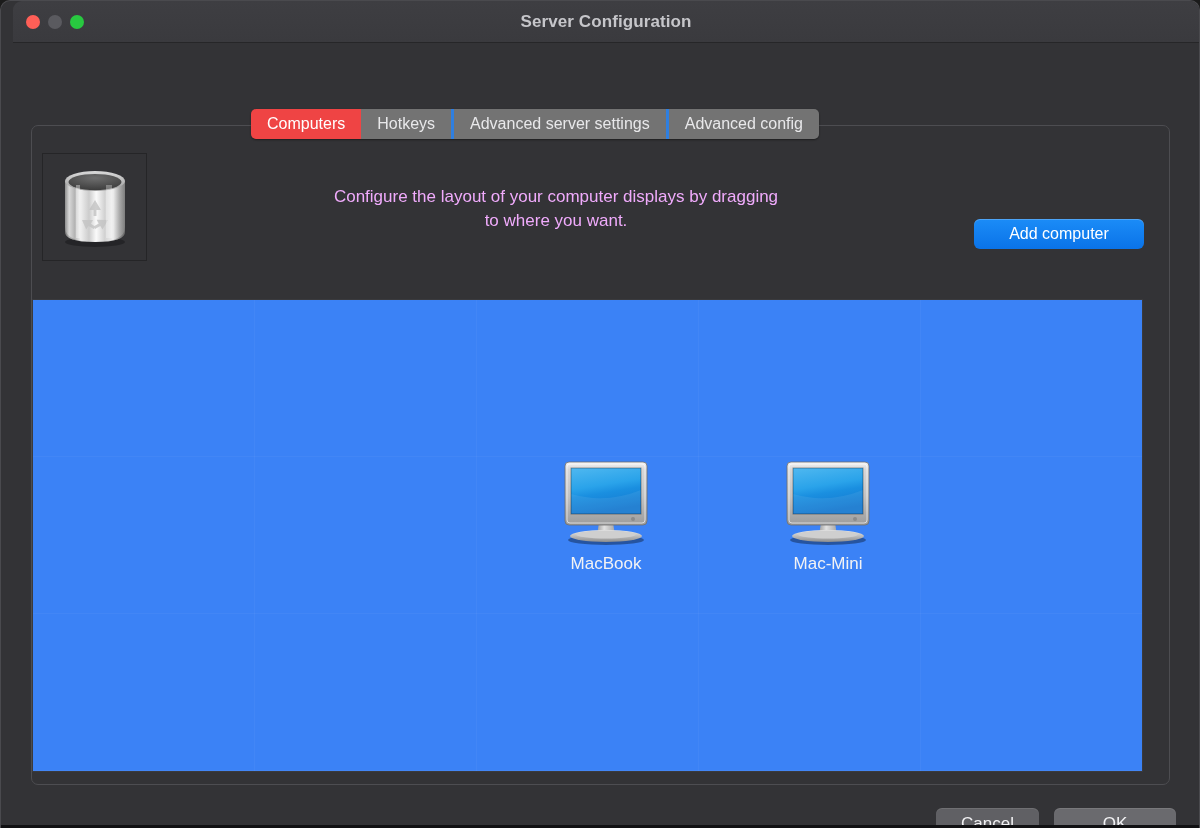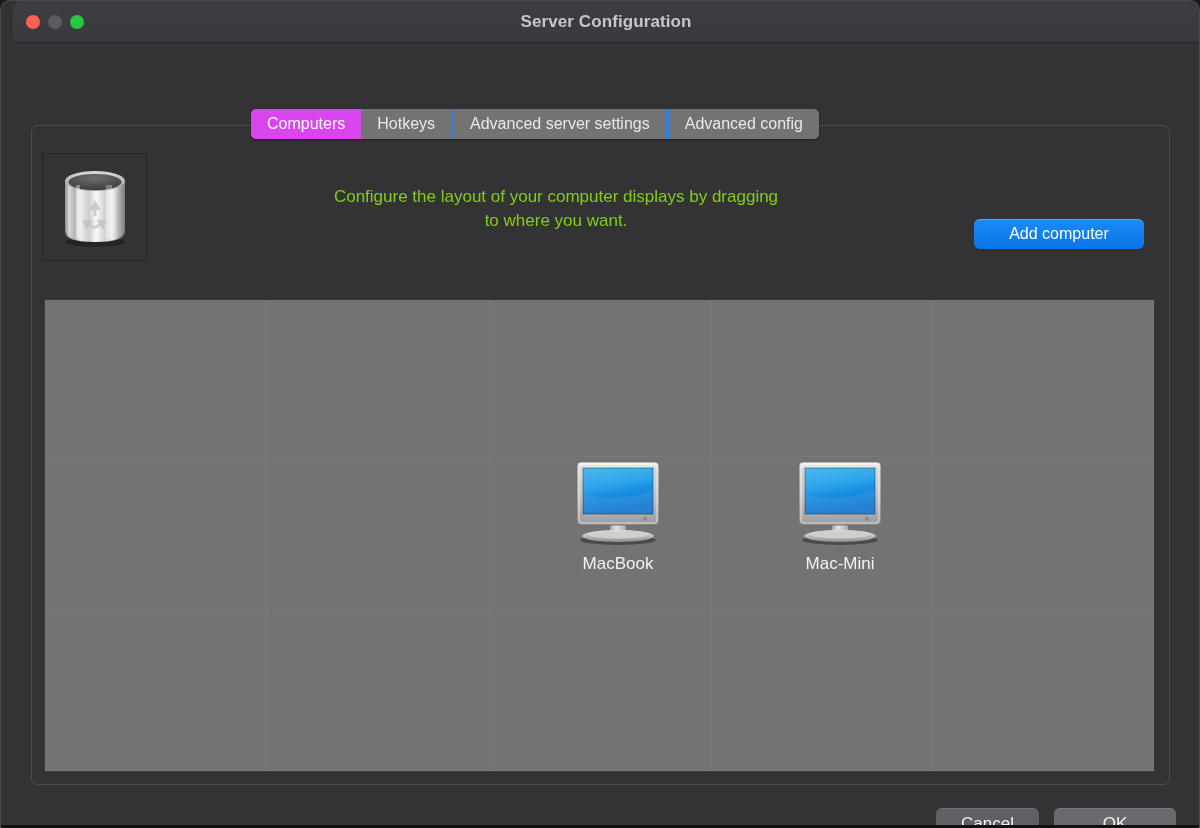--- a/index.html
+++ b/index.html
@@ -56,21 +56,21 @@
   }
   .tab {
     display: flex; align-items: center; justify-content: center;
     padding: 0 16px;
     font-size: 16px;
     color: #e8e8ea;
     background: #737373;
     cursor: default;
     white-space: nowrap;
   }
-  .tab.active { background: #d946ef; color: #ffffff; }
+  .tab.active { background: #ef4444; color: #ffffff; }
   .tabsep { width: 3px; background: #2f7fe0; align-self: stretch; }
 
   
   .groupbox {
     position: absolute;
     left: 30px; top: 82px;
     width: 1139px; height: 660px;
     border: 1px solid #4d4d51;
     border-radius: 7px;
     background: #333336;
@@ -83,40 +83,40 @@
     border: 1px solid #252527;
     background: #333336;
     display: flex; align-items: center; justify-content: center;
   }
   .trash-svg { display: block; }
 
   
   .instructions {
     position: absolute; left: 330px; top: 142px; width: 450px;
     text-align: center; font-size: 17px; line-height: 24px;
-    color: #84cc16;
+    color: #f0abfc;
   }
 
   
   .add-btn {
     position: absolute; left: 973px; top: 176px;
     width: 170px; height: 30px;
     border: none; border-radius: 6px;
     background: linear-gradient(to bottom, #1b8cf7, #0a73e8);
     color: #ffffff; font-size: 16px;
     font-family: Liberation Sans, sans-serif;
     cursor: pointer;
     box-shadow: inset 0 1px 0 rgba(255,255,255,.22);
   }
 
   
   .canvas {
-    position: absolute; left: 43px; top: 256px;
+    position: absolute; left: 31px; top: 256px;
     width: 1111px; height: 473px;
-    background: #737373;
+    background: #3b82f6;
     border: 1px solid #3a3a3d;
     overflow: hidden;
   }
   .gridlines {
     position: absolute; inset: 0;
     background-image:
       linear-gradient(to right, rgba(255,255,255,.035) 1px, transparent 1px),
       linear-gradient(to bottom, rgba(255,255,255,.035) 1px, transparent 1px);
     background-size: 222px 157px;
     background-position: -1px -1px;

